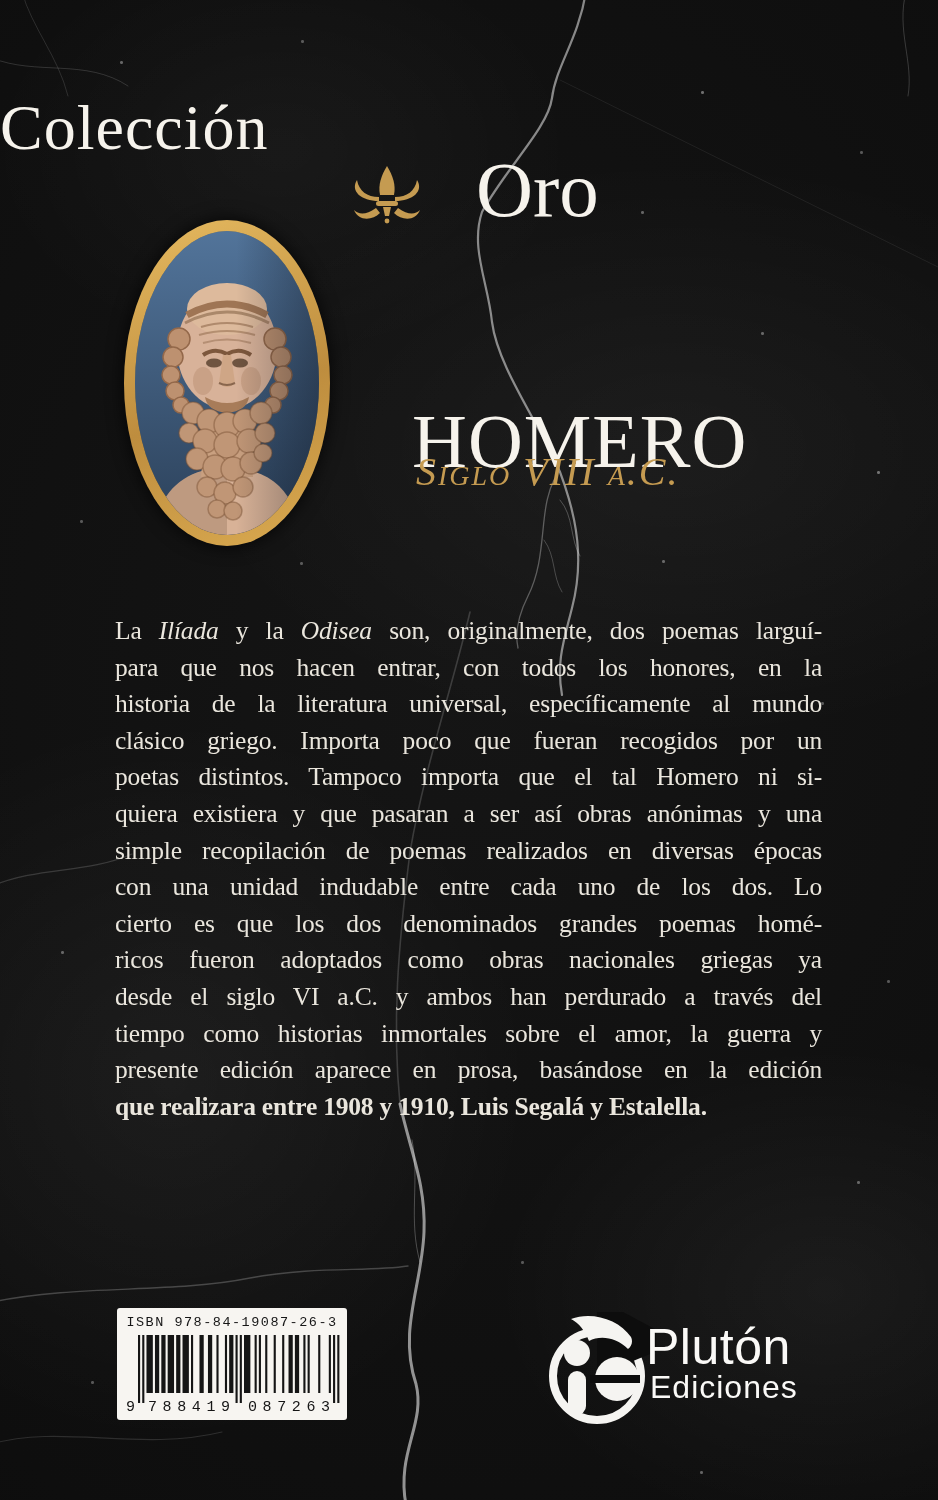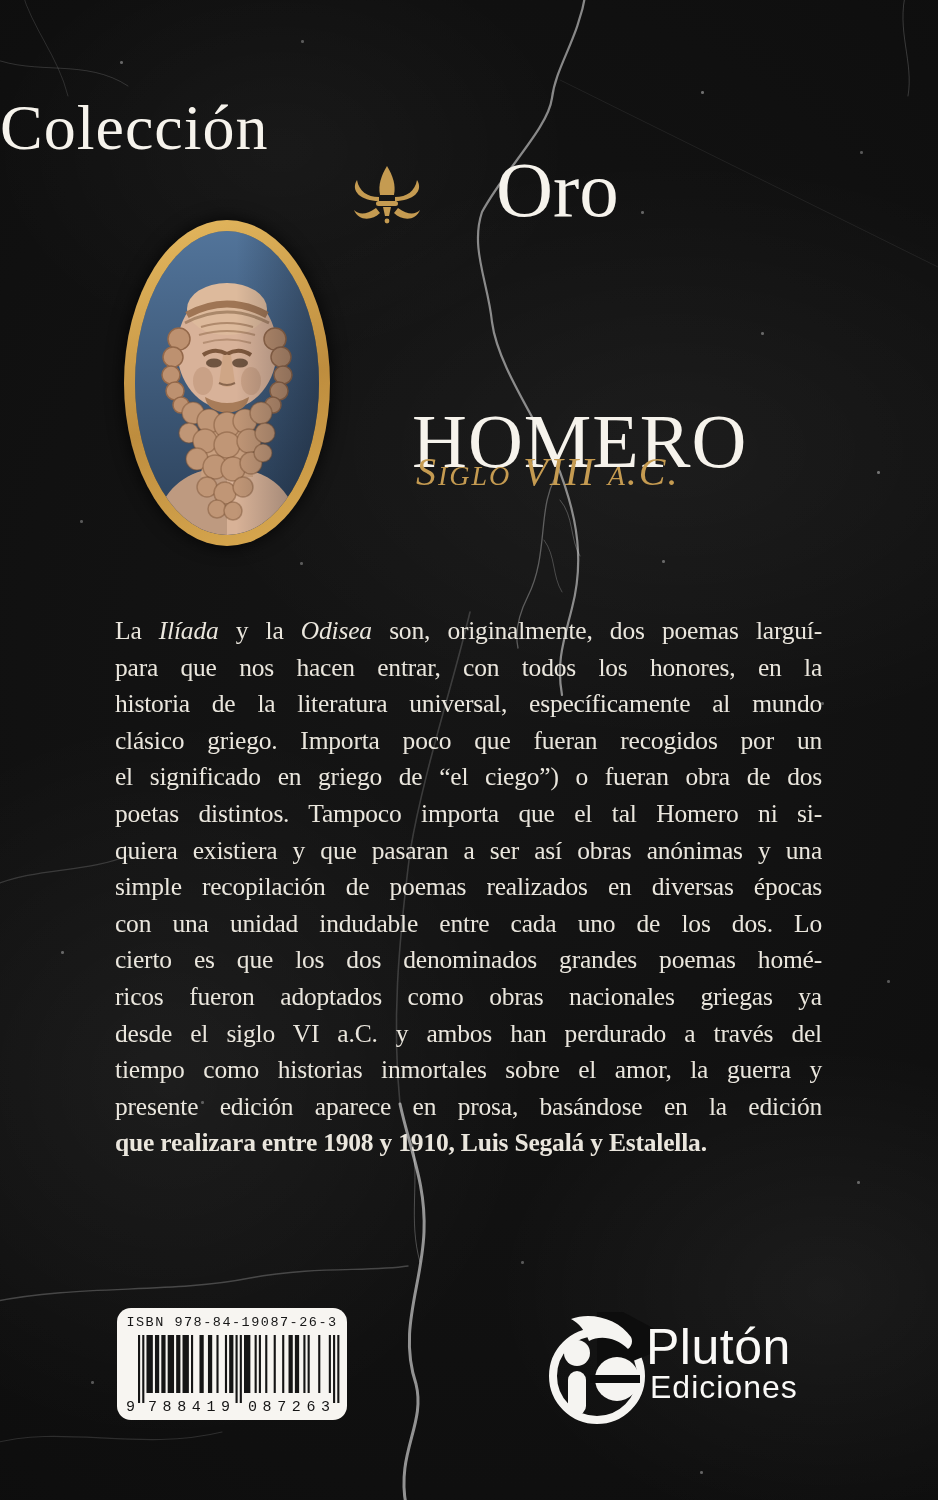--- a/index.html
+++ b/index.html
@@ -22,35 +22,35 @@
       762px 333px 0 1px rgba(255,255,255,.35), 81px 521px 0 1px rgba(255,255,255,.3),
       878px 472px 0 1px rgba(255,255,255,.4), 301px 563px 0 1px rgba(255,255,255,.3),
       663px 561px 0 1px rgba(255,255,255,.35), 142px 702px 0 1px rgba(255,255,255,.3),
       822px 703px 0 1px rgba(255,255,255,.3), 62px 952px 0 1px rgba(255,255,255,.35),
       888px 981px 0 1px rgba(255,255,255,.3), 202px 1102px 0 1px rgba(255,255,255,.3),
       858px 1182px 0 1px rgba(255,255,255,.35), 522px 1262px 0 1px rgba(255,255,255,.3),
       701px 1472px 0 1px rgba(255,255,255,.35), 92px 1382px 0 1px rgba(255,255,255,.3);}
   .col-title{left:0;top:96px;width:938px;text-align:left;font-size:64px;line-height:1;
              color:var(--white,#F6F3EC);letter-spacing:1px;}
   .fleur{left:350px;top:164px;}
-  .col-oro{left:496px;top:150px;font-size:79px;line-height:1;color:var(--white,#F6F3EC);}
+  .col-oro{left:476px;top:150px;font-size:79px;line-height:1;color:var(--white,#F6F3EC);}
   .oval-ring{left:124px;top:220px;width:206px;height:326px;border-radius:50%;box-sizing:border-box;
              padding:11px;background:linear-gradient(160deg,#E6BA60,#BE8D3E 55%,#DAAA50);
              box-shadow:0 0 18px rgba(0,0,0,.8);}
   .oval-inner{width:100%;height:100%;border-radius:50%;overflow:hidden;
               box-shadow:inset 0 0 26px rgba(0,0,0,.55);}
   .author{left:412px;top:403px;font-size:76px;line-height:1;color:var(--white,#F6F3EC);letter-spacing:1px;}
   .period{left:416px;top:452px;font-size:40px;line-height:1;color:var(--gold,#C59B51);
           font-variant:small-caps;letter-spacing:2px;font-style:italic;}
   .synopsis{left:115px;top:613px;width:707px;color:var(--ivory,#EAE6DD);
             font-size:25.5px;line-height:36.6px;letter-spacing:-0.2px;}
   .synopsis .bl{text-align:justify;text-align-last:justify;white-space:normal;}
   .synopsis .bl.last{text-align-last:left;font-weight:bold;}
   .synopsis .it{font-style:italic;}
-  .barcode{left:117px;top:1308px;width:230px;height:112px;background:#F7F5F1;border-radius:14px;
+  .barcode{left:117px;top:1308px;width:230px;height:112px;background:#F7F5F1;border-radius:3px;
            box-sizing:border-box;padding-top:7px;text-align:center;}
   .isbn{font-family:"Liberation Mono",monospace;font-size:13.5px;letter-spacing:1.5px;
         color:#161616;line-height:16px;}
   .bars{display:block;margin:1px auto 0;}
   .bd{font-family:"Liberation Mono",monospace;font-size:15px;fill:#151515;}
   .emblem{left:543px;top:1312px;}
   .pname{left:646px;top:1322px;font-family:"Liberation Sans",sans-serif;font-size:50px;
          line-height:1;color:#FAF9F7;letter-spacing:.5px;}
   .psub{left:650px;top:1371px;font-family:"Liberation Sans",sans-serif;font-size:32px;
         line-height:1;color:#FAF9F7;letter-spacing:1px;}
@@ -173,21 +173,20 @@
   </div>
 
   <div class="abs author">HOMERO</div>
   <div class="abs period">Siglo VIII a.C.</div>
 
   <div class="abs synopsis">
       <div class="bl"><span>La </span><span class="it">Ilíada</span><span> y la </span><span class="it">Odisea</span><span> son, originalmente, dos poemas larguí-</span></div>
       <div class="bl">para que nos hacen entrar, con todos los honores, en la</div>
       <div class="bl">historia de la literatura universal, específicamente al mundo</div>
       <div class="bl">clásico griego. Importa poco que fueran recogidos por un</div>
-      <div class="bl">el significado en griego de “el ciego”) o fueran obra de dos</div>
       <div class="bl">poetas distintos. Tampoco importa que el tal Homero ni si-</div>
       <div class="bl">quiera existiera y que pasaran a ser así obras anónimas y una</div>
       <div class="bl">simple recopilación de poemas realizados en diversas épocas</div>
       <div class="bl">con una unidad indudable entre cada uno de los dos. Lo</div>
       <div class="bl">cierto es que los dos denominados grandes poemas homé-</div>
       <div class="bl">ricos fueron adoptados como obras nacionales griegas ya</div>
       <div class="bl">desde el siglo VI a.C. y ambos han perdurado a través del</div>
       <div class="bl">tiempo como historias inmortales sobre el amor, la guerra y</div>
       <div class="bl">presente edición aparece en prosa, basándose en la edición</div>
       <div class="bl last">que realizara entre 1908 y 1910, Luis Segalá y Estalella.</div>

